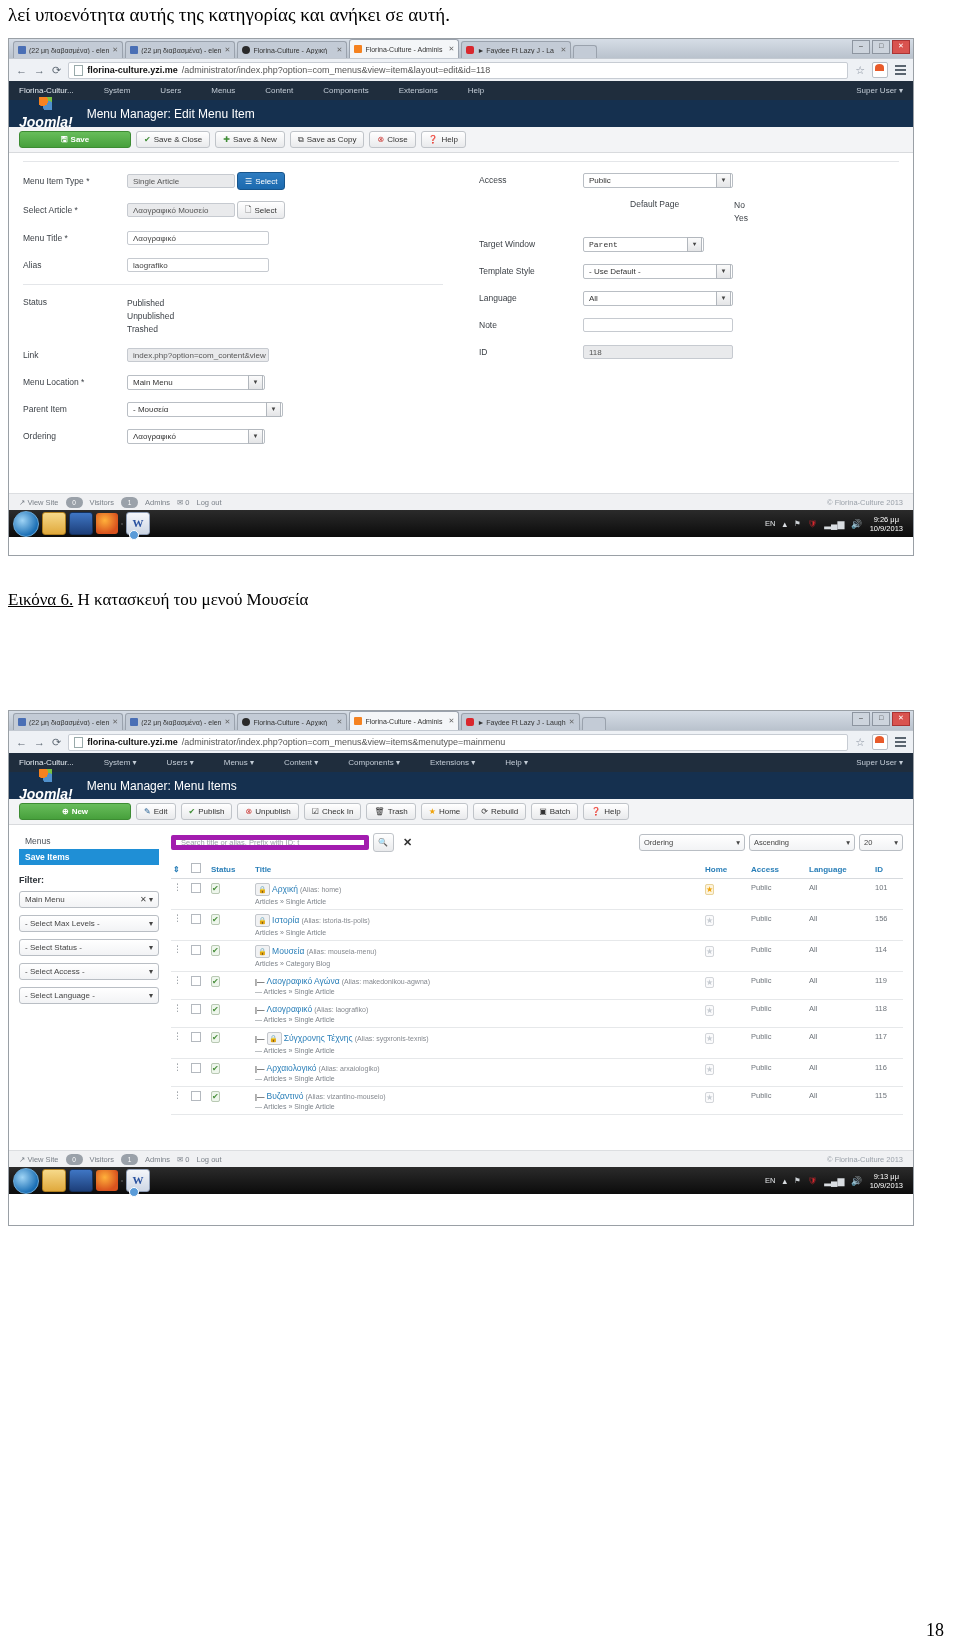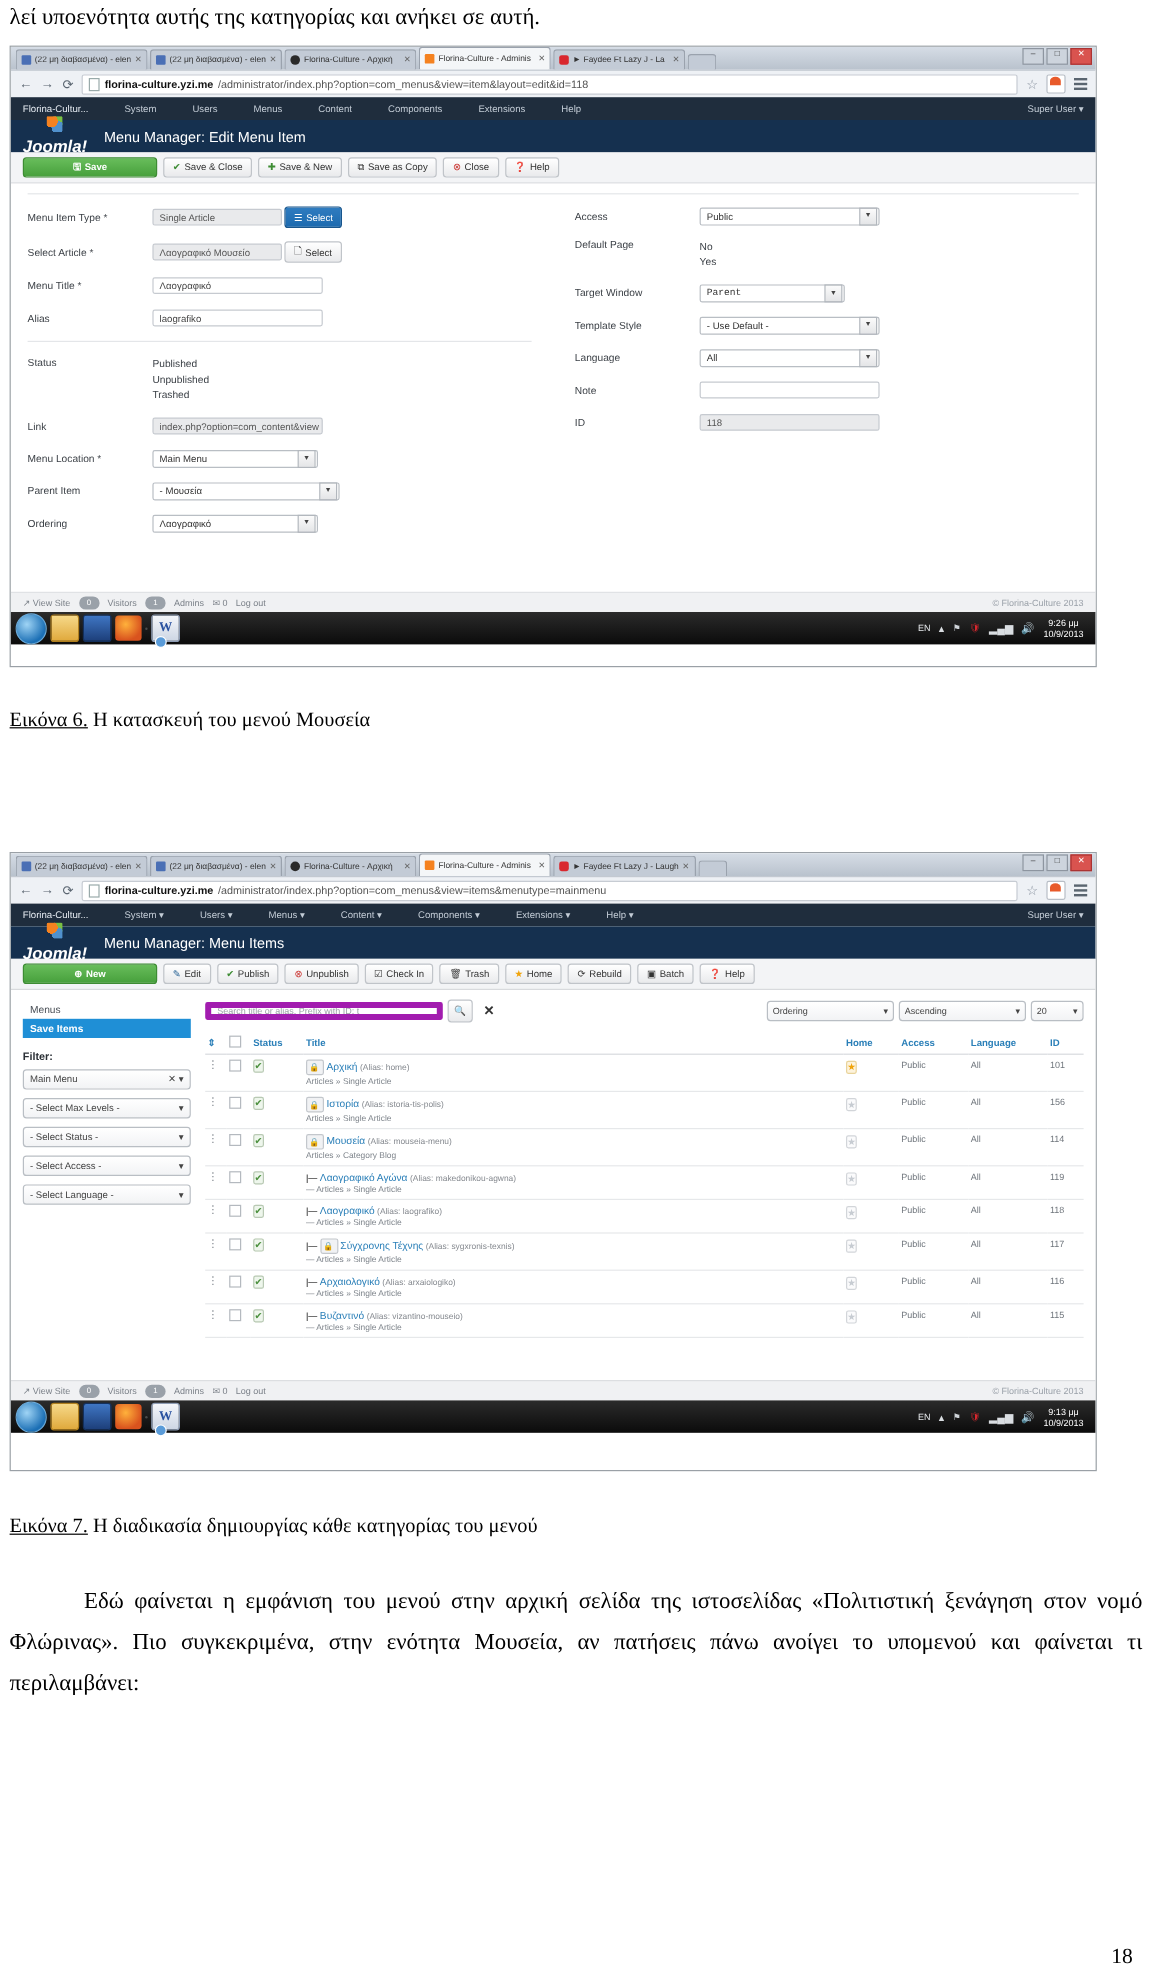--- a/index.html
+++ b/index.html
@@ -386,21 +386,21 @@
         </div>
 
         <div class="fcol" style="padding-left:22px;">
           <div class="frow">
             <div class="flabel">Access</div>
             <div class="fselect" style="width:150px;">
                 <span>Public</span>
                 <span class="caret">▼</span>
               </div>
           </div>
-          <div class="frow" style="align-items:flex-start;">
+          <div class="frow" style="align-items:flex-start;justify-content:center;">
             <div class="flabel">Default Page</div>
             <div class="radiolist">
               <div>No</div>
               <div>Yes</div>
             </div>
           </div>
           <div class="frow">
             <div class="flabel">Target Window</div>
             <div class="fselect" style="width:121px;font-family:Liberation Mono, monospace;">
                 <span>Parent</span>
@@ -786,20 +786,16 @@
         <span class="tray-ico">▂▄▆</span>
         <span class="tray-ico">🔊</span>
         <span class="clock">
           <div>9:13 μμ</div>
           <div>10/9/2013</div>
         </span>
       </span>
     </div>
   </div>
 
-  <div class="caption" style="left:8px;top:1260px;">
-    <span class="lead">Εικόνα 7.</span><span> Η διαδικασία δημιουργίας κάθε κατηγορίας του μενού</span>
-  </div>
-
-  <div class="para" style="left:8px;top:1318px;width:944px;text-indent:62px;">Εδώ φαίνεται η εμφάνιση του μενού στην αρχική σελίδα της ιστοσελίδας «Πολιτιστική ξενάγηση στον νομό Φλώρινας». Πιο συγκεκριμένα, στην ενότητα Μουσεία, αν πατήσεις πάνω ανοίγει το υπομενού και φαίνεται τι περιλαμβάνει:</div>
+
 
   <div class="pagenum">18</div>
 </div>
 
 </body></html>

